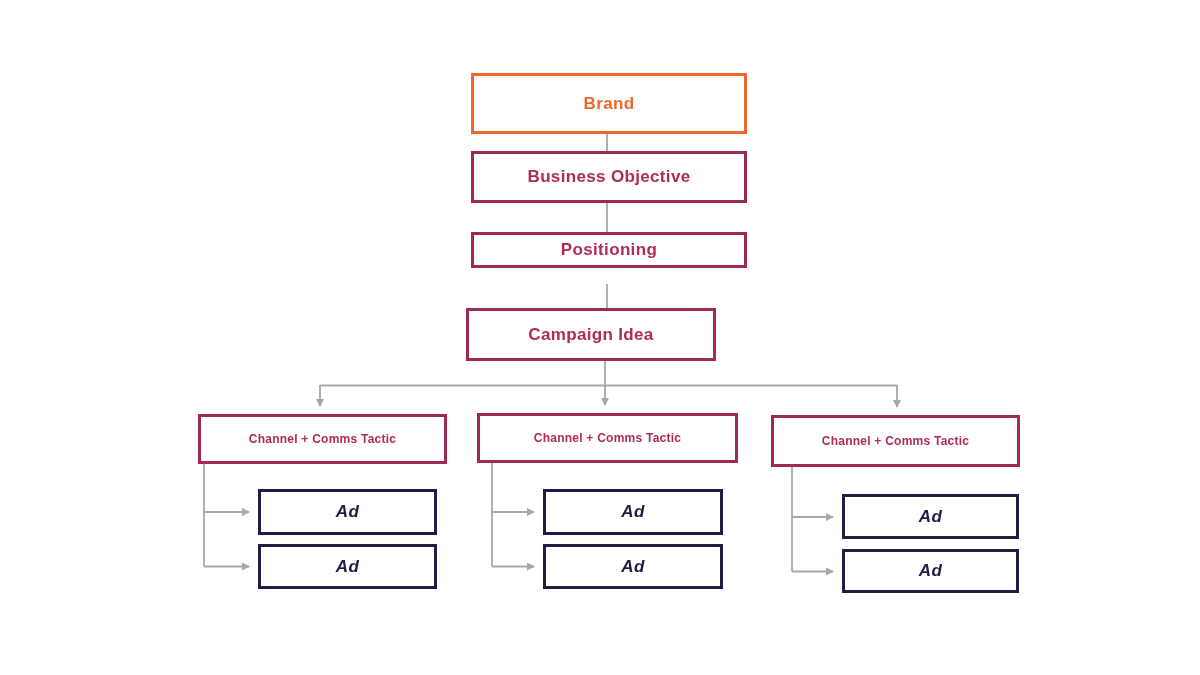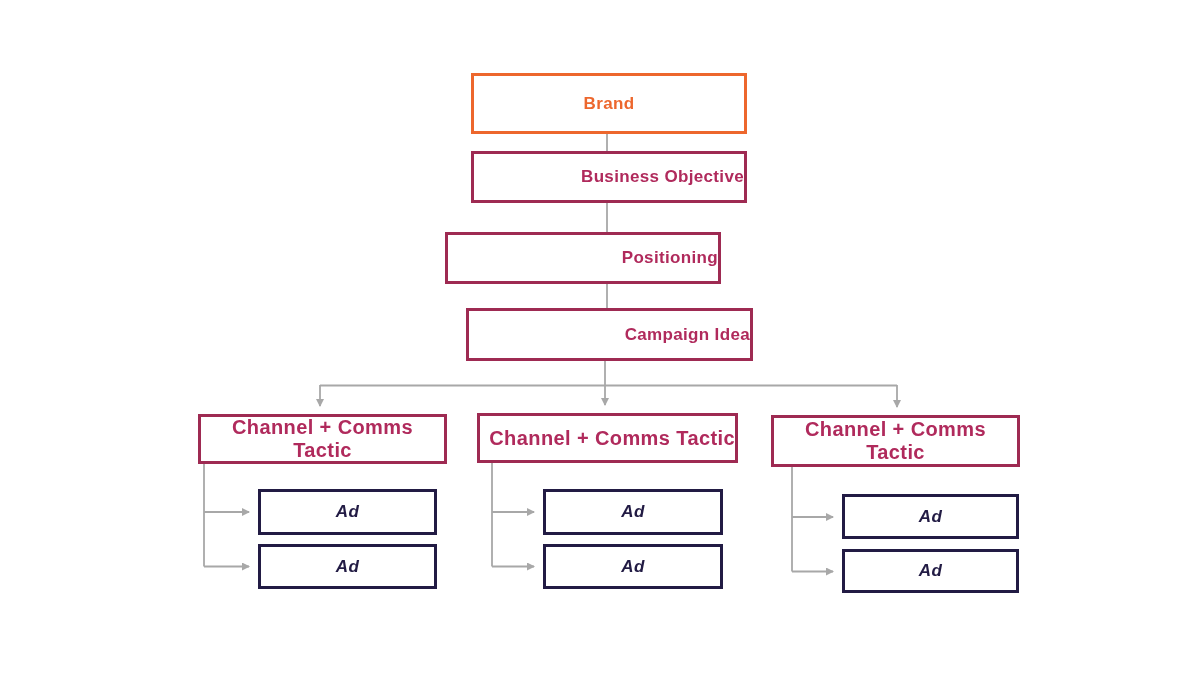--- a/index.html
+++ b/index.html
@@ -43,35 +43,34 @@
     letter-spacing: 0.02em;
     text-align: center;
   }
   .node-orange {
     border: 3px solid var(--brand-orange, #ED672D);
     color: var(--brand-orange, #ED672D);
   }
   .node-crimson {
     border: 3px solid var(--crimson-border, #9E2A52);
     color: var(--crimson-text, #B02A5C);
-    justify-content: flex-end;
   }
   .node-navy {
     border: 3px solid var(--navy, #221B44);
     color: var(--navy, #221B44);
     font-style: italic;
   }
   .fs17 { font-size: 17px; }
-  .fs16 { font-size: 20px; }
+  .fs16 { font-size: 12px; }
 
   
   .pos-brand      { left: 471px; top:  73px; width: 276px; height: 61px; }
   .pos-objective  { left: 471px; top: 151px; width: 276px; height: 52px; }
-  .pos-positioning{ left: 445px; top: 232px; width: 276px; height: 52px; }
-  .pos-campaign   { left: 466px; top: 308px; width: 287px; height: 53px; }
+  .pos-positioning{ left: 471px; top: 232px; width: 276px; height: 36px; }
+  .pos-campaign   { left: 466px; top: 308px; width: 250px; height: 53px; }
 
   
   .pos-channel-1  { left: 198px; top: 414px; width: 249px; height: 50px; }
   .pos-channel-2  { left: 477px; top: 413px; width: 261px; height: 50px; }
   .pos-channel-3  { left: 771px; top: 415px; width: 249px; height: 52px; }
 
   
   .pos-ad-1a { left: 258px; top: 489px; width: 179px; height: 46px; }
   .pos-ad-1b { left: 258px; top: 544px; width: 179px; height: 45px; }
   .pos-ad-2a { left: 543px; top: 489px; width: 180px; height: 46px; }

